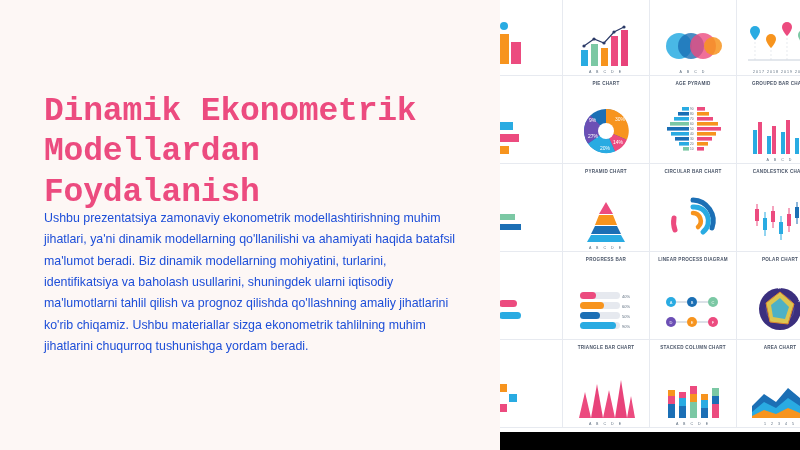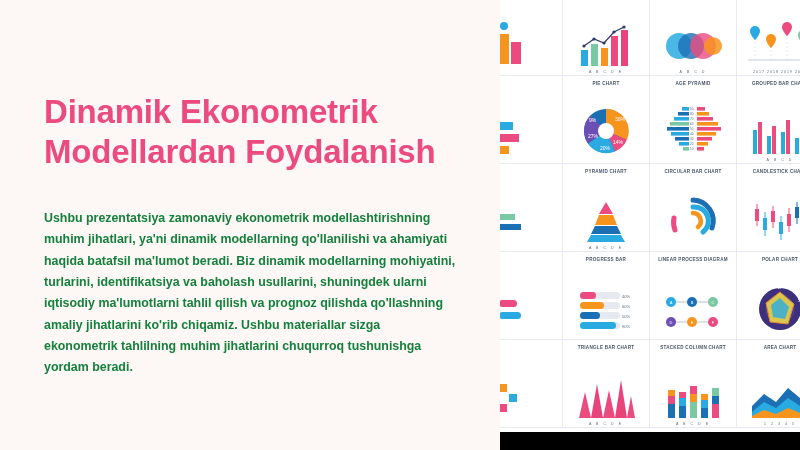--- a/index.html
+++ b/index.html
@@ -33,30 +33,30 @@
   .title {
     position: absolute;
     left: 44px;
     top: 92px;
     width: 420px;
     font-size: 33px;
     line-height: 1.22;
     font-weight: bold;
     color: #ec4b7f;
     letter-spacing: -0.2px;
+    font-family: Liberation Mono, monospace;
   }
   .body-text {
     position: absolute;
     left: 44px;
     top: 208px;
     width: 412px;
     font-size: 12.4px;
     line-height: 1.72;
-    color: #15803d;
-    font-weight: bold;
+    color: #1d4ed8;
   }
   
   .right-panel {
     position: absolute;
     left: 500px;
     top: 0;
     width: 300px;
     height: 450px;
     background: #000000;
     overflow: hidden;

